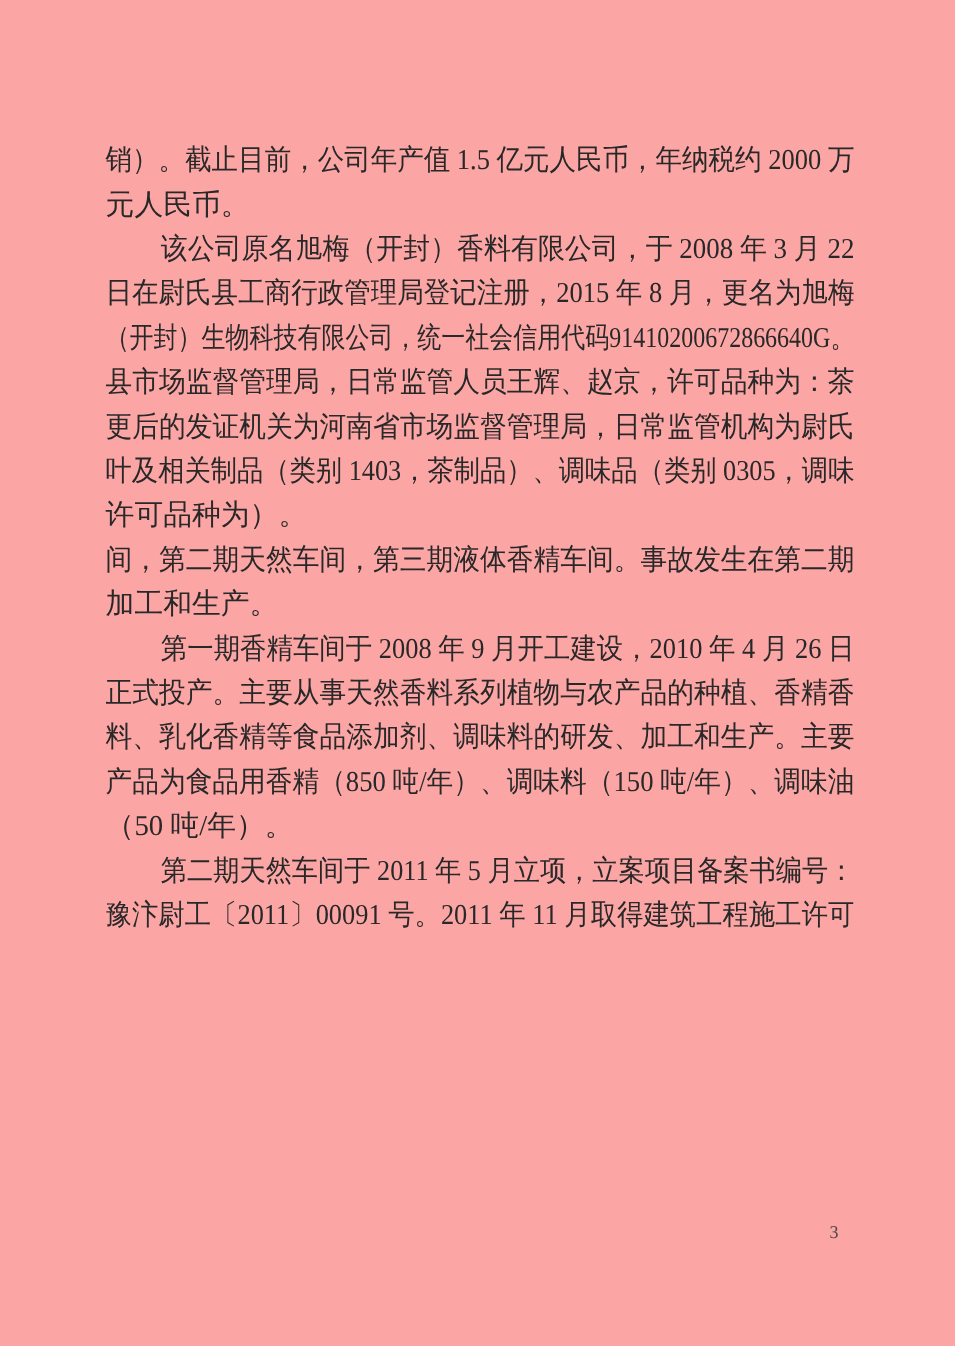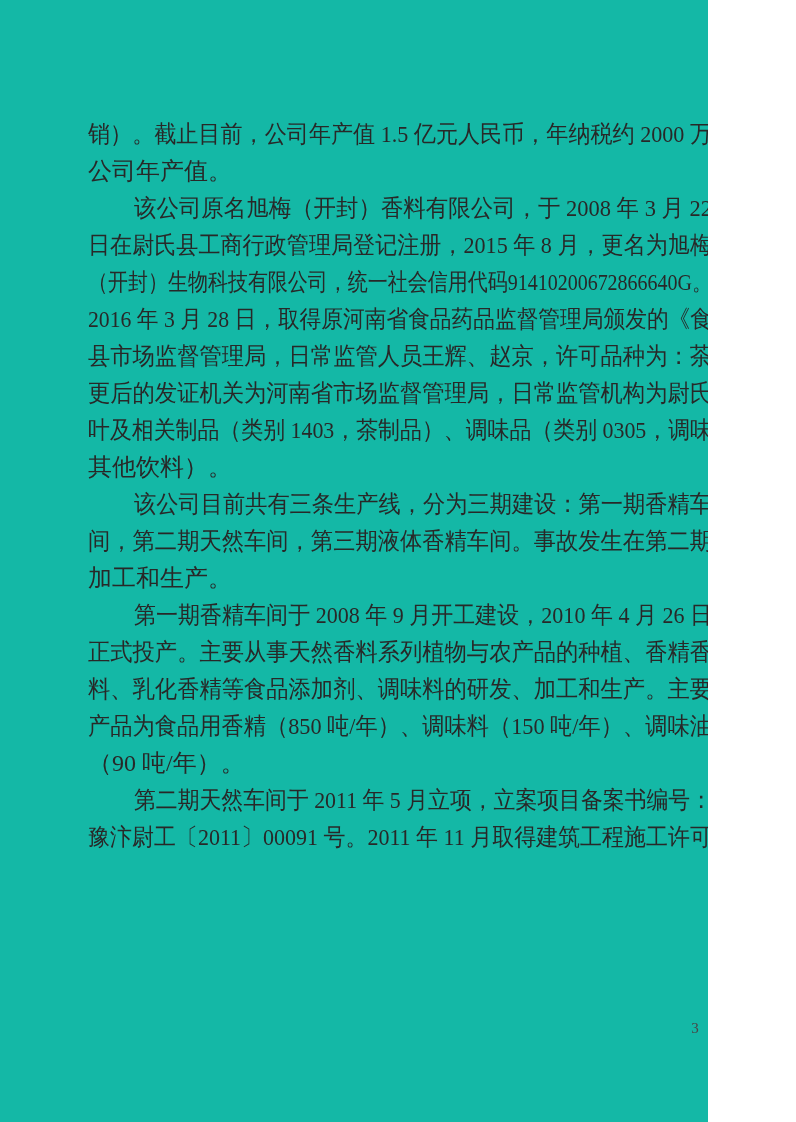--- a/index.html
+++ b/index.html
@@ -2,23 +2,23 @@
 <html><head>
 <meta charset="utf-8">
 <style>
   html, body {
     margin: 0;
     padding: 0;
     background: #ffffff;
   }
   .page {
     position: relative;
-    width: 708px;
+    width: 796px;
     height: 1122px;
-    background: #14b8a6;
+    background: #fca5a5;
     overflow: hidden;
     font-family: "Liberation Serif", "DejaVu Serif", serif;
     color: #282828;
   }
   .textblock {
     position: absolute;
     left: 88px;
     top: 116px;
     width: 624px;
   }
@@ -47,34 +47,32 @@
     line-height: 20px;
     color: #474747;
   }
 </style>
 </head>
 <body>
 
 <div class="page">
   <div class="textblock">
       <div class="line fit"><span class="line-text" style="transform: scaleX(0.920354);">销）。截止目前，公司年产值 1.5 亿元人民币，年纳税约 2000 万</span></div>
-      <div class="line"><span class="line-text">公司年产值。</span></div>
+      <div class="line"><span class="line-text">元人民币。</span></div>
       <div class="line indent fit"><span class="line-text" style="transform: scaleX(0.935275);">该公司原名旭梅（开封）香料有限公司，于 2008 年 3 月 22</span></div>
       <div class="line fit"><span class="line-text" style="transform: scaleX(0.920354);">日在尉氏县工商行政管理局登记注册，2015 年 8 月，更名为旭梅</span></div>
       <div class="line fit"><span class="line-text" style="transform: scaleX(0.832729);">（开封）生物科技有限公司，统一社会信用代码91410200672866640G。</span></div>
-      <div class="line fit"><span class="line-text" style="transform: scaleX(0.904348);">2016 年 3 月 28 日，取得原河南省食品药品监督管理局颁发的《食</span></div>
       <div class="line fit"><span class="line-text" style="transform: scaleX(0.928571);">县市场监督管理局，日常监管人员王辉、赵京，许可品种为：茶</span></div>
       <div class="line fit"><span class="line-text" style="transform: scaleX(0.928571);">更后的发证机关为河南省市场监督管理局，日常监管机构为尉氏</span></div>
       <div class="line fit"><span class="line-text" style="transform: scaleX(0.912281);">叶及相关制品（类别 1403，茶制品）、调味品（类别 0305，调味</span></div>
-      <div class="line"><span class="line-text">其他饮料）。</span></div>
-      <div class="line indent fit"><span class="line-text" style="transform: scaleX(0.926282);">该公司目前共有三条生产线，分为三期建设：第一期香精车</span></div>
+      <div class="line"><span class="line-text">许可品种为）。</span></div>
       <div class="line fit"><span class="line-text" style="transform: scaleX(0.928571);">间，第二期天然车间，第三期液体香精车间。事故发生在第二期</span></div>
       <div class="line"><span class="line-text">加工和生产。</span></div>
       <div class="line indent fit"><span class="line-text" style="transform: scaleX(0.91746);">第一期香精车间于 2008 年 9 月开工建设，2010 年 4 月 26 日</span></div>
       <div class="line fit"><span class="line-text" style="transform: scaleX(0.928571);">正式投产。主要从事天然香料系列植物与农产品的种植、香精香</span></div>
       <div class="line fit"><span class="line-text" style="transform: scaleX(0.928571);">料、乳化香精等食品添加剂、调味料的研发、加工和生产。主要</span></div>
       <div class="line fit"><span class="line-text" style="transform: scaleX(0.926718);">产品为食品用香精（850 吨/年）、调味料（150 吨/年）、调味油</span></div>
-      <div class="line"><span class="line-text">（90 吨/年）。</span></div>
+      <div class="line"><span class="line-text">（50 吨/年）。</span></div>
       <div class="line indent fit"><span class="line-text" style="transform: scaleX(0.910079);">第二期天然车间于 2011 年 5 月立项，立案项目备案书编号：</span></div>
       <div class="line fit"><span class="line-text" style="transform: scaleX(0.915858);">豫汴尉工〔2011〕00091 号。2011 年 11 月取得建筑工程施工许可</span></div>
     </div>
   <div class="page-number">3</div>
 </div>
 
 </body></html>

